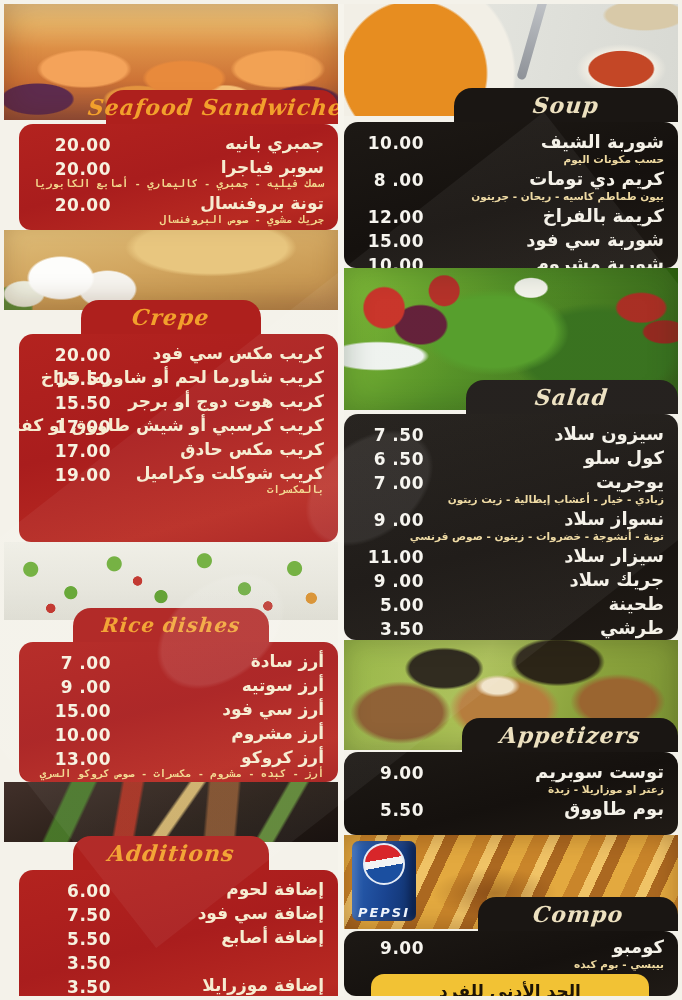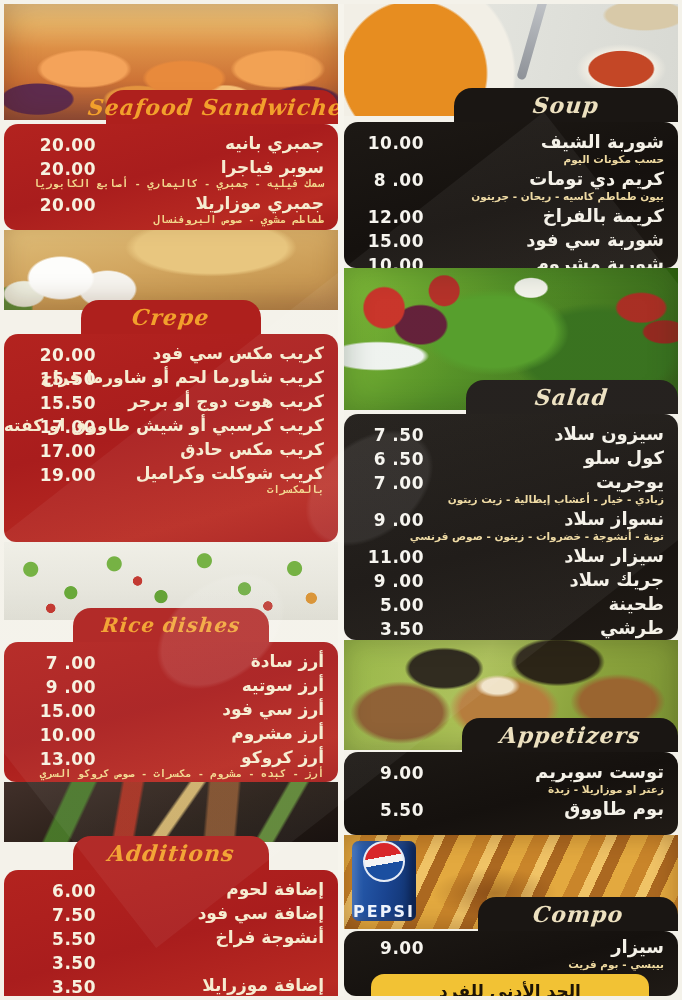--- a/index.html
+++ b/index.html
@@ -34,21 +34,21 @@
   }
   .panel{
     position:relative;z-index:2;flex:1;min-height:0;
     border-radius:14px 14px 12px 12px;
     padding:7px 10px 4px 8px;
     overflow:hidden;
   }
 
   
   .theme-red .tab{background:#ae201d;}
-  .theme-red .panel{background:linear-gradient(165deg,#b3231f 0%,#a91d1d 45%,#b82a22 80%,#a81e1c 100%);}
+  .theme-red .panel{background:linear-gradient(165deg,#b3231f 0%,#a91d1d 45%,#b82a22 80%,#a81e1c 100%);margin-left:15px;}
   .theme-red .tab-title{color:#f2a02c;}
   .theme-red .name{color:#f6ecd0;}
   .theme-red .price{color:#f7f1df;}
   .theme-red .sub{color:#f3d78c;font-family:Liberation Mono, monospace;}
 
   .theme-black .tab{background:#1a1613;}
   .theme-black .panel{background:linear-gradient(165deg,#1d1915 0%,#15110e 55%,#201b16 100%);}
   .theme-black .tab-title{color:#ece0bf;}
   .theme-black .name{color:#f4f1e8;}
   .theme-black .price{color:#f6f4ee;}
@@ -199,22 +199,22 @@
     background:linear-gradient(100deg,#2a62b5 0%,#1a4490 55%,#0f2f66 100%);
     display:flex;flex-direction:column;align-items:center;justify-content:center;gap:5px;
     box-shadow:inset -6px 0 10px rgba(0,0,20,.4), inset 4px 0 8px rgba(255,255,255,.2);
   }
   .pepsi-globe{
     width:42px;height:42px;border-radius:50%;
     background:linear-gradient(170deg,#d8262a 39%,#f4f4f4 39% 56%,#1b4fa0 56%);
     border:2px solid #e6ecf6;
   }
   .pepsi-word{
-    color:#eef3fb;font-weight:bold;
-    font-size:16px;letter-spacing:2px;margin-top:15px;
+    color:#eef3fb;font-weight:bold;font-style:italic;
+    font-size:13px;letter-spacing:2px;margin-top:15px;
   }
 
   
   .footer-badge{
     margin:3px auto 0 auto;width:88%;
     background:#f2c234;border-radius:13px;
     padding:7px 8px 14px 8px;
     text-align:center;direction:rtl;
     color:#1d1405;font-weight:bold;font-size:17px;
   }
@@ -253,22 +253,22 @@
     <div class="price">20.00</div>
     <div class="names">
       <div class="name">سوبر فياجرا</div>
       <div class="sub">سمك فيليه - جمبري - كاليماري - أصابع الكابوريا</div>
     </div>
   </div>
 
   <div class="item-row">
     <div class="price">20.00</div>
     <div class="names">
-      <div class="name">جمبري موزاريلا</div>
-      <div class="sub">طماطم مشوي - صوص البروفنسال</div>
+      <div class="name">تونة بروفنسال</div>
+      <div class="sub">جريك مشوي - صوص البروفنسال</div>
     </div>
   </div>
 </div>
   </section>
 
   <section class="menu-section theme-red sec-crepe">
     <div class="photo ph-crepe"></div>
     <div class="tab">
       <span class="tab-title">Crepe</span>
     </div>
@@ -389,21 +389,21 @@
     <div class="price">7.50</div>
     <div class="names">
       <div class="name">إضافة سي فود</div>
 
     </div>
   </div>
 
   <div class="item-row">
     <div class="price">5.50</div>
     <div class="names">
-      <div class="name">أنشوجة فراخ</div>
+      <div class="name">إضافة أصابع</div>
 
     </div>
   </div>
 
   <div class="item-row">
     <div class="price">3.50</div>
   </div>
 
   <div class="item-row">
     <div class="price">3.50</div>
@@ -568,22 +568,22 @@
     <div class="pepsi-word">PEPSI</div>
   </div>
 </div>
     <div class="tab">
       <span class="tab-title">Compo</span>
     </div>
     <div class="panel">
   <div class="item-row">
     <div class="price">9.00</div>
     <div class="names">
-      <div class="name">سيزار</div>
-      <div class="sub">بيبسي - بوم فريت</div>
+      <div class="name">كومبو</div>
+      <div class="sub">بيبسي - بوم كبده</div>
     </div>
   </div>
 <div class="footer-badge">الحد الأدني للفرد</div>
         </div>
   </section>
 </div>
   <div class="watermark"></div>
 </div>
 
 </body></html>

